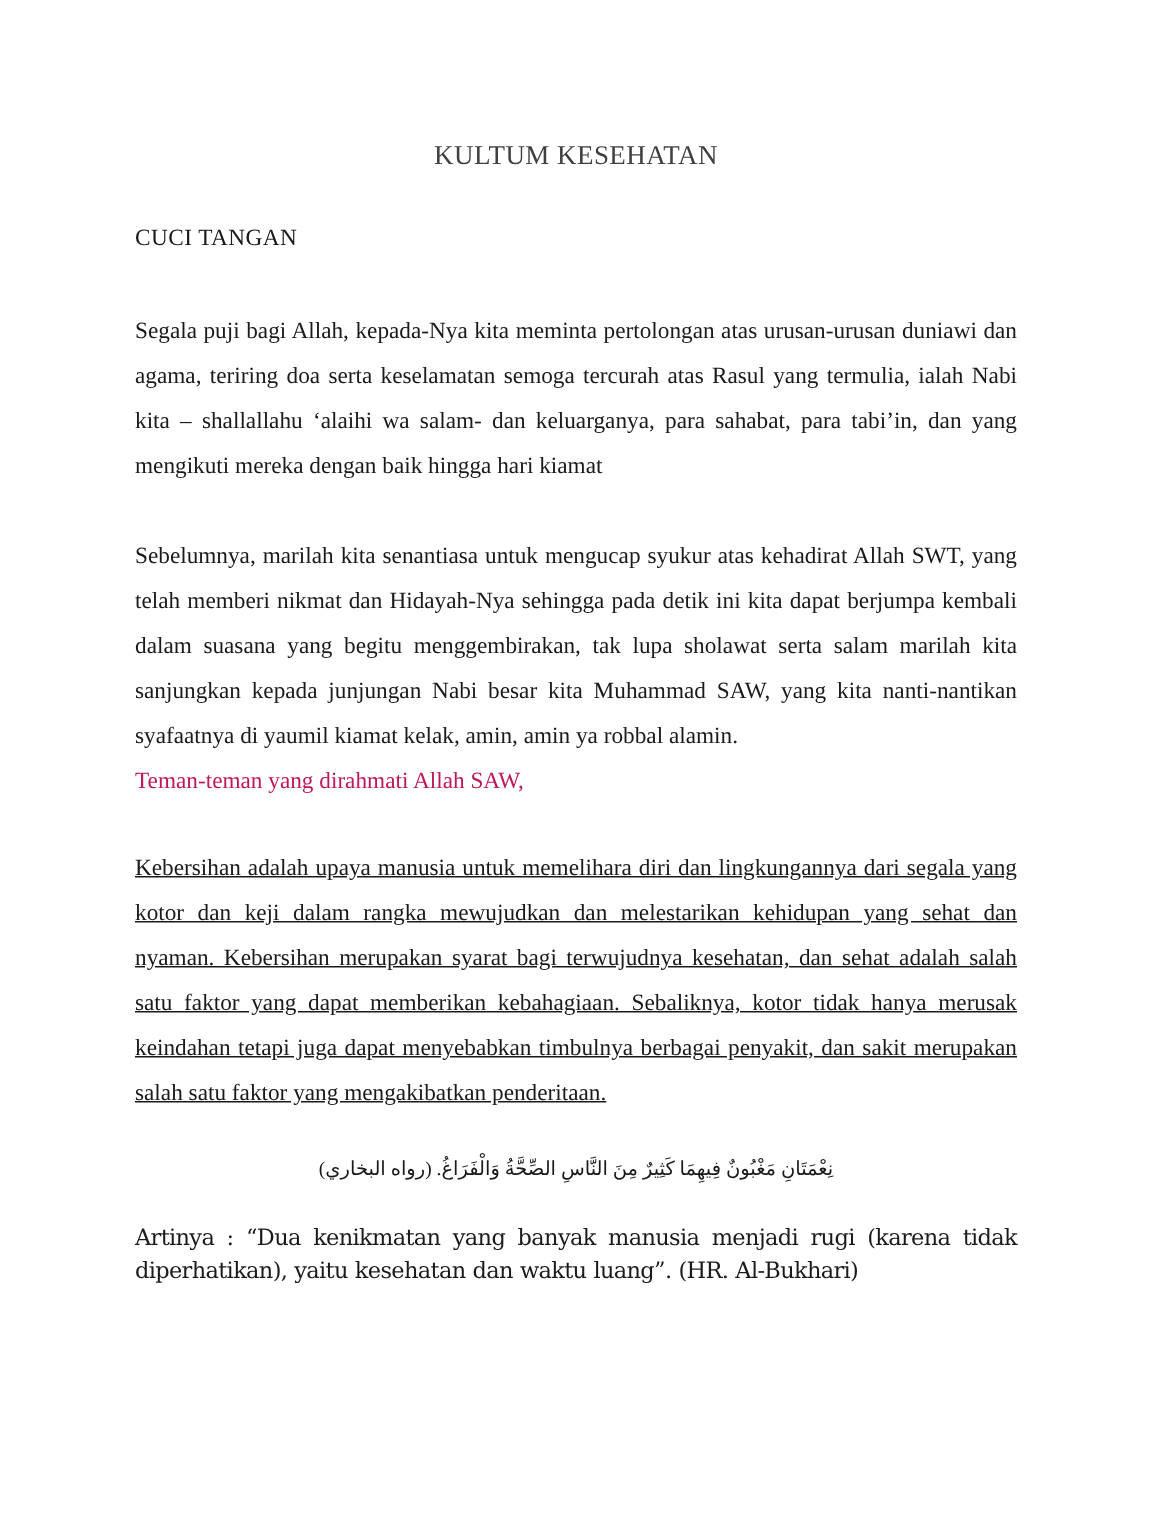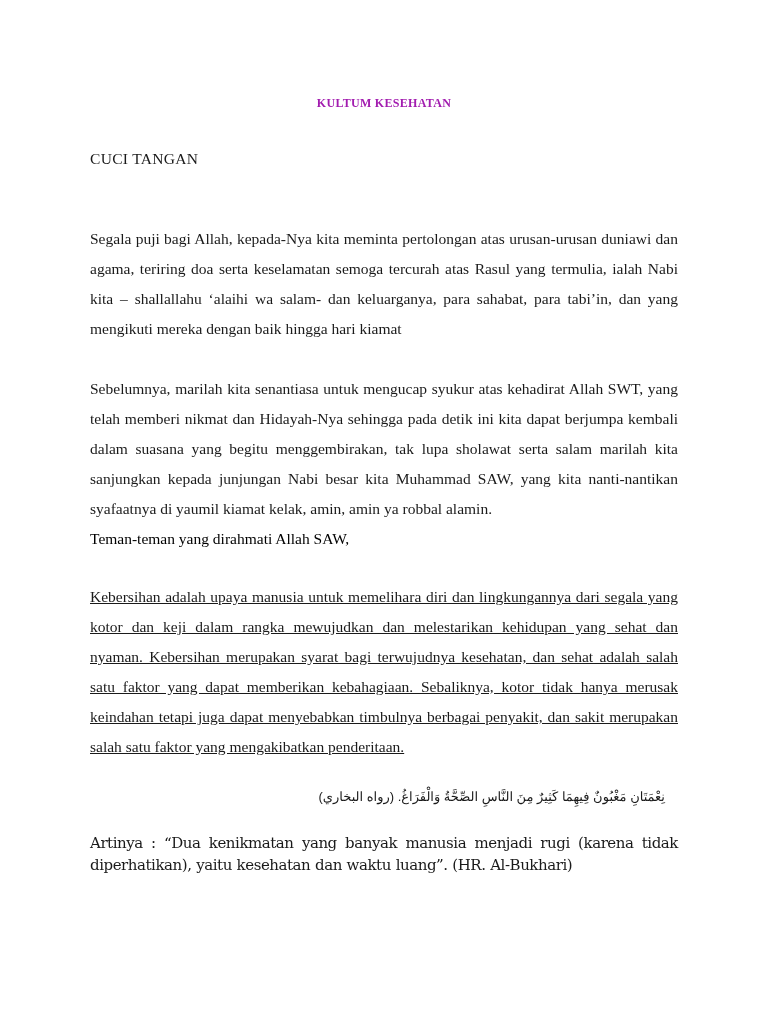--- a/index.html
+++ b/index.html
@@ -29,26 +29,26 @@
 
   .content {
     position: absolute;
     left: 90px;
     top: 88px;
     width: 588px;
   }
 
   .doc-title {
     text-align: center;
-    font-size: 12px;
+    font-size: 18px;
     line-height: 30px;
     letter-spacing: 0.3px;
-    color: #a21caf;
+    color: #404040;
     margin: 0;
-    font-weight: bold;
+    font-weight: normal;
   }
 
   .doc-subtitle {
     text-align: left;
     font-size: 15.5px;
     line-height: 30px;
     letter-spacing: 0.3px;
     color: #1a1a1a;
     margin: 0;
     margin-top: 26px;
@@ -59,42 +59,42 @@
     text-align: justify;
     text-justify: inter-word;
     font-size: 15.5px;
     line-height: 30px;
     color: #1a1a1a;
     margin: 0;
     hyphens: none;
   }
 
   .para-gap-1 { margin-top: 30px; }
-  .para-gap-2 { margin-top: 50px; }
+  .para-gap-2 { margin-top: 32px; }
   .para-gap-big { margin-top: 76px; }
   .para-gap-small { margin-top: 28px; text-decoration: underline; }
 
   .plain-line {
     text-align: left;
     font-size: 15.5px;
     line-height: 30px;
-    color: #000000;
+    color: #be185d;
     margin: 0;
   }
 
   .arabic-line {
     direction: rtl;
-    text-align: right;
+    text-align: center;
     unicode-bidi: embed;
     font-size: 13px;
     line-height: 26px;
     color: #1a1a1a;
-    margin: 13px;
+    margin: 0;
     margin-top: 22px;
-    font-family: Liberation Sans, sans-serif;
+    font-family: Liberation Serif, serif;
     white-space: nowrap;
     letter-spacing: -0.2px;
   }
 
   .translation {
     text-align: justify;
     text-justify: inter-word;
     font-size: 15px;
     line-height: 22px;
     color: #1a1a1a;

